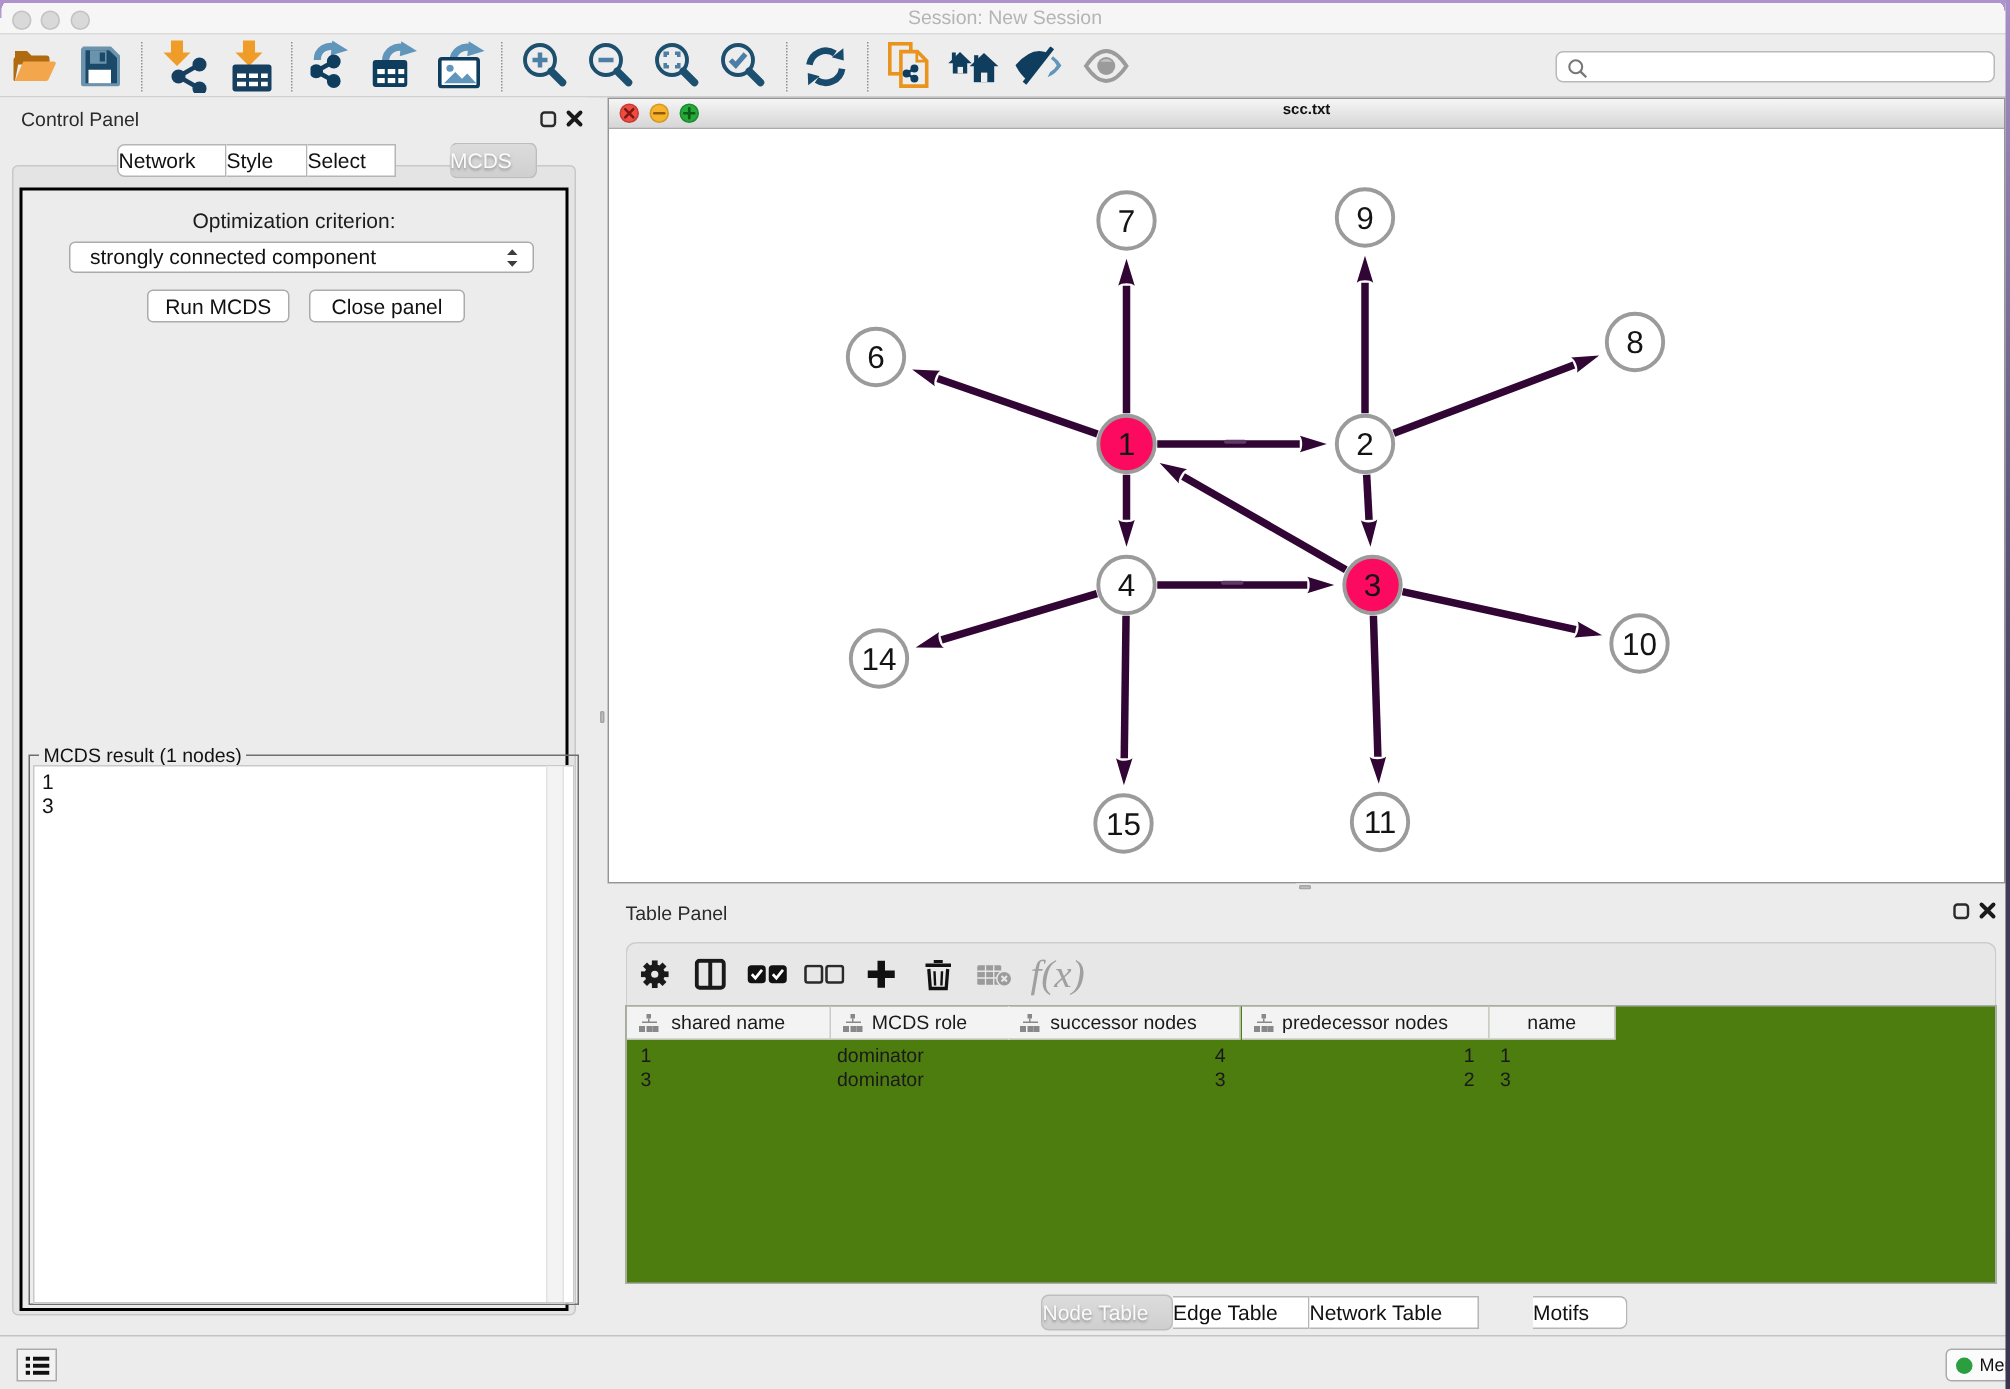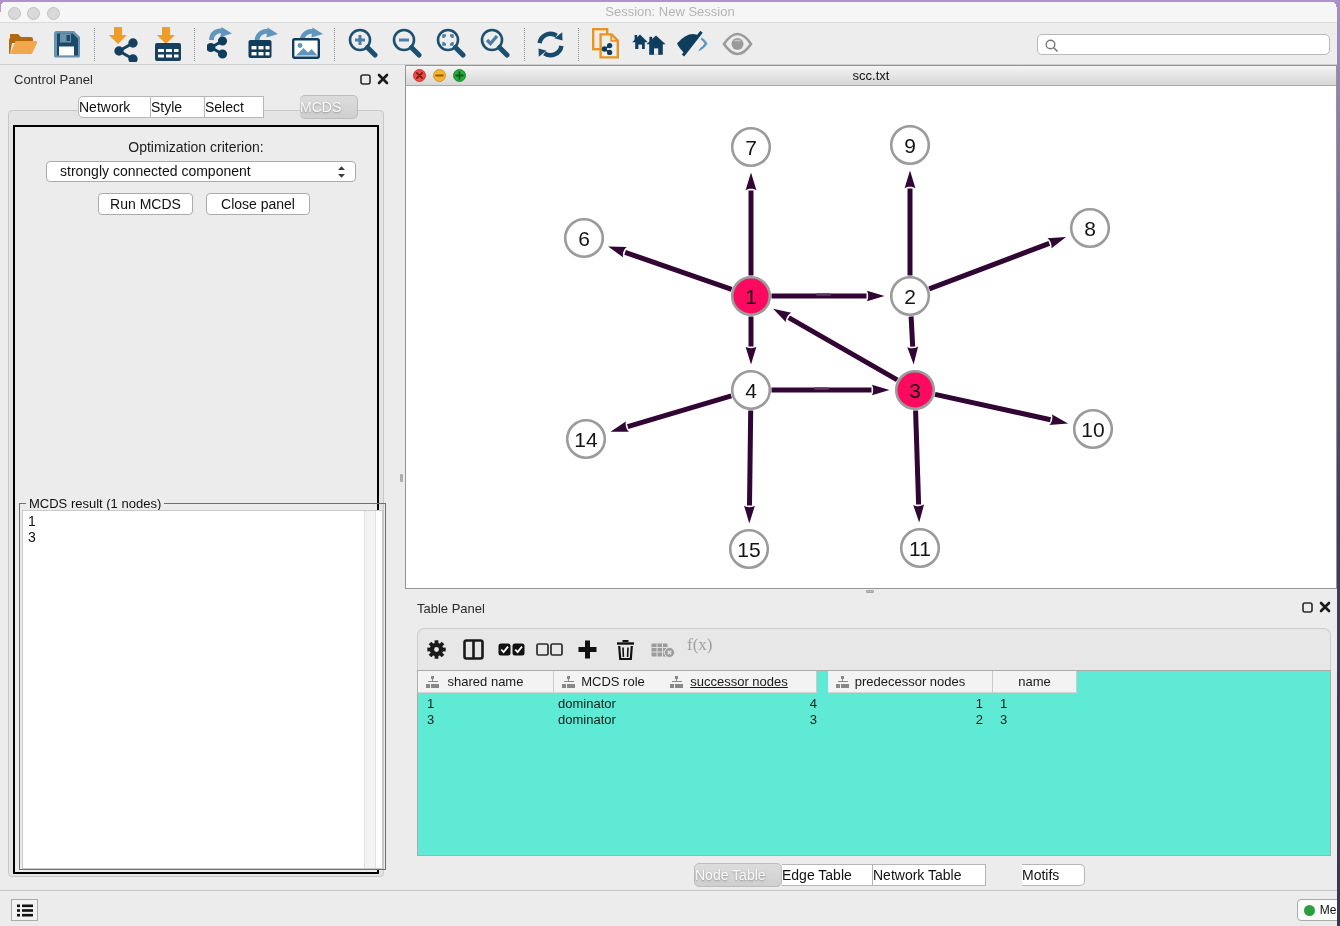--- a/index.html
+++ b/index.html
@@ -33,30 +33,30 @@
   #optlabel { position:absolute; left:0; width:100%; top:12px; text-align:center; font-size:14px; color:#1c1c1c; }
   #selbox { position:absolute; left:31px; top:34px; width:310px; height:21px; background:#fff; border:1px solid #ababab; border-radius:4px; font-size:14px; color:#111; line-height:19px; padding-left:13px; }
   .btn { position:absolute; top:66px; height:22px; background:#fff; border:1px solid #ababab; border-radius:4px; font-size:14px; color:#111; text-align:center; line-height:20px; }
   #groupbox { position:absolute; left:4px; top:376px; width:367px; height:367px; border:1px solid #6f6f6f; }
   #grouplabel { position:absolute; left:6px; top:-8px; background:#ececec; padding:0 3px; font-size:13px; color:#111; }
   #resultarea { position:absolute; left:2px; top:6px; width:361px; height:359px; background:#fff; border:1px solid #c9c9c9; font-size:14px; color:#111; line-height:16px; padding:2px 0 0 5px; }
   #resultscroll { position:absolute; right:6px; top:0px; width:12px; height:357px; background:#f3f3f3; border-left:1px solid #e2e2e2; border-right:1px solid #e2e2e2; }
   
   #netwin { left:405px; top:65px; width:932px; height:524px; border:1px solid #959595; background:#fff; }
   #nettitle { position:absolute; left:0; top:0; width:100%; height:20px; background:linear-gradient(#f5f5f5,#d6d6d6); border-bottom:1px solid #aaa; }
-  #nettitle .txt { position:absolute; width:100%; text-align:center; top:2px; font-size:13px; font-weight:normal; color:#111; }
+  #nettitle .txt { position:absolute; width:100%; text-align:center; top:2px; font-size:10px; font-weight:bold; color:#111; }
   .mtl { position:absolute; top:3px; width:13px; height:13px; border-radius:50%; }
   #graph { position:absolute; left:0px; top:20px; }
   
   #hgrip { left:864px; top:589px; width:9px; height:4px; background:#ececec; }
   
   #tpanel { left:405px; top:593px; width:932px; height:297px; background:#ececec; }
   #tp-title { position:absolute; left:12px; top:8px; font-size:13px; color:#2b2b2b; }
   #tp-toolbar { position:absolute; left:12px; top:35px; width:914px; height:42px; background:#e7e7e7; border:1px solid #cdcdcd; border-bottom:none; border-radius:7px 7px 0 0; }
-  #tp-table { position:absolute; left:12px; top:77px; width:914px; height:186px; background:#5eead4; border:1px solid #ababab; }
+  #tp-table { position:absolute; left:12px; top:77px; width:914px; height:186px; background:#4d7c0f; border:1px solid #ababab; }
   .thead { position:absolute; top:0; height:22px; background:#f3f3f3; border-right:1px solid #cacaca; border-bottom:1px solid #d4d4d4; font-size:13px; color:#1a1a1a; text-align:center; line-height:22px; }
   .thead .hicon { position:absolute; left:8px; top:5px; margin:0; }
   .trow { position:absolute; font-size:13px; color:#1a1a1a; height:16px; line-height:16px; }
   
   
   #statusbar { left:0; top:890px; width:1340px; height:36px; background:#ececec; border-top:1px solid #c4c4c4; }
   #listbtn { position:absolute; left:11px; top:8px; width:27px; height:22px; background:#f2f2f2; border:1px solid #ababab; }
   #membtn { position:absolute; left:1297px; top:8px; width:67px; height:22px; background:#fbfbfb; border:1px solid #ababab; border-radius:4px; font-size:12px; color:#111; display:flex; align-items:center; white-space:nowrap;justify-content:space-between; }
   svg { display:block; }
 </style>
@@ -405,26 +405,26 @@
       <g stroke="#e7e7e7" stroke-width="0.9">
         <line x1="0.5" y1="4.5" x2="16.5" y2="4.5"></line>
           <line x1="0.5" y1="9" x2="16.5" y2="9"></line>
         <line x1="6" y1="0.5" x2="6" y2="14"></line>
           <line x1="11.5" y1="0.5" x2="11.5" y2="14"></line>
       </g>
       <circle cx="18.5" cy="9.5" r="5" fill="#9b9b9b" stroke="#e7e7e7" stroke-width="1"></circle>
       <path d="M16.7,7.7 l3.6,3.6 M20.3,7.7 l-3.6,3.6" stroke="#e7e7e7" stroke-width="1.4"></path>
     </svg>
 
-    <div style="position:absolute;left:269px;top:6px;font-family:'Liberation Serif',serif;font-size:17px;color:#a0a0a0;">f(x)</div>
+    <div style="position:absolute;left:269px;top:6px;font-family:'Liberation Serif',serif;font-style:italic;font-size:26px;color:#a0a0a0;">f(x)</div>
   </div>
   <div id="tp-table">
     <div class="thead" style="left:0; width:136px;"><span class="hicon"></span>shared name</div>
     <div class="thead" style="left:136px; width:119px;"><span class="hicon"></span>MCDS role</div>
-    <div class="thead" style="left:244px; width:155px;text-decoration:underline;"><span class="hicon"></span>successor nodes</div>
+    <div class="thead" style="left:254px; width:155px;"><span class="hicon"></span>successor nodes</div>
     <div class="thead" style="left:410px; width:165px;"><span class="hicon"></span>predecessor nodes</div>
     <div class="thead" style="left:575px; width:84px;">name</div>
     <div class="trow" style="left:9px; top:25px;">1</div>
     <div class="trow" style="left:140px; top:25px;">dominator</div>
     <div class="trow" style="left:299px; top:25px; width:100px; text-align:right;">4</div>
     <div class="trow" style="left:465px; top:25px; width:100px; text-align:right;">1</div>
     <div class="trow" style="left:582px; top:25px;">1</div>
     <div class="trow" style="left:9px; top:41px;">3</div>
     <div class="trow" style="left:140px; top:41px;">dominator</div>
     <div class="trow" style="left:299px; top:41px; width:100px; text-align:right;">3</div>

